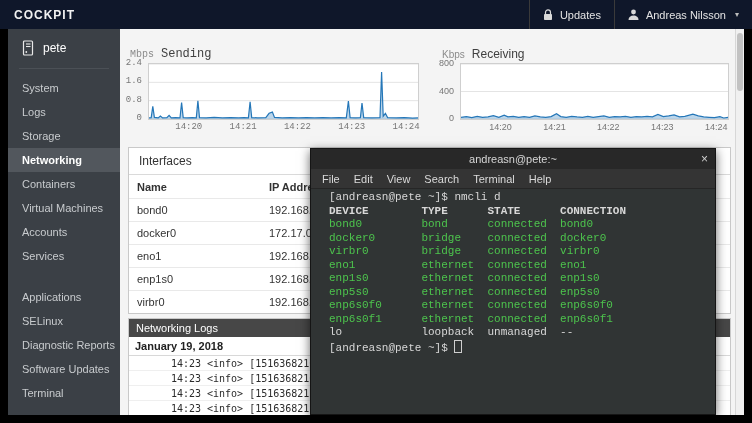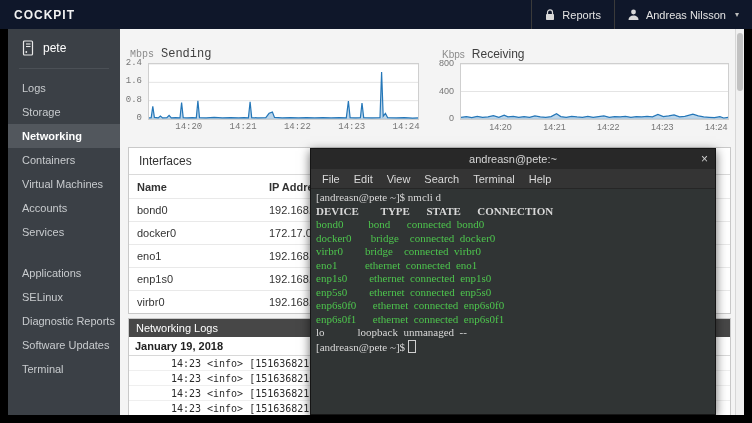--- a/index.html
+++ b/index.html
@@ -69,21 +69,21 @@
   
   .terminal{position:absolute;left:310px;top:148px;width:406px;height:267px;background:#303434;
             border:1px solid #151515;box-sizing:border-box;z-index:30;box-shadow:0 3px 10px rgba(0,0,0,.6);}
   .t-titlebar{height:20px;background:#282828;display:flex;align-items:center;justify-content:center;
               color:#d6d6d6;font-size:11px;position:relative;cursor:default;}
   .t-close{position:absolute;right:7px;top:0;height:20px;display:flex;align-items:center;
            color:#cfcfcf;font-size:12px;cursor:pointer;}
   .t-menubar{height:19px;background:#343434;border-bottom:1px solid #262626;display:flex;align-items:center;
              padding-left:4px;}
   .t-menu-item{color:#dadada;font-size:11px;padding:0 7px;cursor:pointer;}
-  .t-screen{padding:2px 5px;font-family:Liberation Serif, serif;font-size:11px;line-height:13.5px;
+  .t-screen{padding:2px 18px;font-family:Liberation Mono, monospace;font-size:11px;line-height:13.5px;
             white-space:pre;color:#d8d8d8;cursor:text;}
   .tl-green{color:#4dc44d;}
   .tl-bold{font-weight:bold;}
   .t-cursor{display:inline-block;width:6px;height:11px;border:1px solid #cfcfcf;vertical-align:-2px;}
 
   svg{display:block;}
 </style>
 </head>
 <body>
 
@@ -91,21 +91,21 @@
   <div class="brand">COCKPIT</div>
   <div class="topbar-right">
     <div class="topbar-sep"></div>
     <div class="tb-item">
       <span>
         <svg width="10" height="12" viewBox="0 0 10 12">
             <path d="M2.5 5V3.4a2.5 2.5 0 0 1 5 0V5" fill="none" stroke="#d9d9d9" stroke-width="1.2"></path>
             <rect x="1" y="5" width="8" height="6" rx="0.8" fill="#d9d9d9"></rect>
           </svg>
       </span>
-      <span>Reports</span>
+      <span>Updates</span>
     </div>
     <div class="topbar-sep"></div>
     <div class="tb-item">
       <span>
         <svg width="11" height="11" viewBox="0 0 11 11">
             <circle cx="5.5" cy="3" r="2.4" fill="#d9d9d9"></circle>
             <path d="M0.5 11c0-3 2.2-4.6 5-4.6s5 1.6 5 4.6z" fill="#d9d9d9"></path>
           </svg>
       </span>
       <span>Andreas Nilsson</span>
@@ -122,20 +122,21 @@
         <svg width="14" height="16" viewBox="0 0 14 16">
             <rect x="2.5" y="1" width="9" height="14" rx="1" fill="none" stroke="#e8e8e8" stroke-width="1.2"></rect>
             <line x1="5" y1="4" x2="9.5" y2="4" stroke="#e8e8e8" stroke-width="1.1"></line>
             <line x1="5" y1="6.5" x2="9.5" y2="6.5" stroke="#e8e8e8" stroke-width="1.1"></line>
             <circle cx="5.3" cy="12" r="0.9" fill="#e8e8e8"></circle>
           </svg>
       </span>
       <span>pete</span>
     </div>
     <div class="side-div"></div>
+    <div class="nav-item">System</div>
     <div class="nav-item">Logs</div>
     <div class="nav-item">Storage</div>
     <div class="nav-item selected">Networking</div>
     <div class="nav-item">Containers</div>
     <div class="nav-item">Virtual Machines</div>
     <div class="nav-item">Accounts</div>
     <div class="nav-item">Services</div>
     <div class="nav-item group-start">Applications</div>
     <div class="nav-item">SELinux</div>
     <div class="nav-item">Diagnostic Reports</div>

